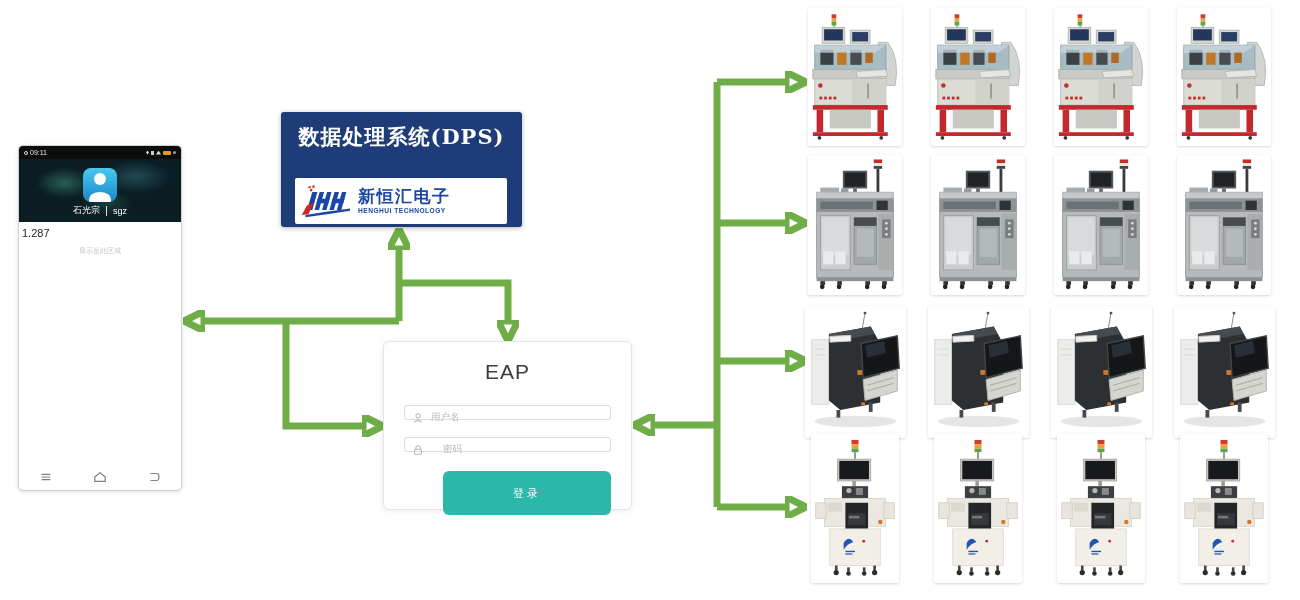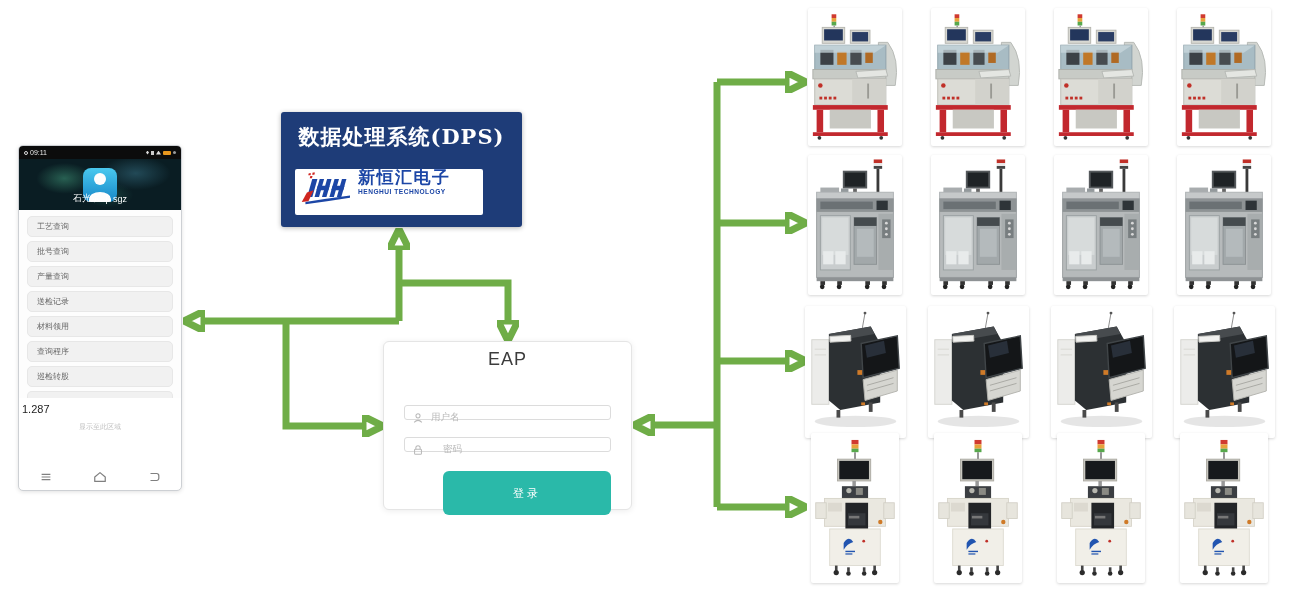--- a/index.html
+++ b/index.html
@@ -12,40 +12,40 @@
 
   
   #arrows{position:absolute;left:0;top:0;width:1300px;height:600px;z-index:1;pointer-events:none;}
   #arrows path{stroke:var(--arrow);stroke-width:7;fill:none;}
 
   
   .banner{position:absolute;left:281px;top:112px;width:241px;height:115px;background:var(--banner);
           border-radius:3px;box-shadow:0 1px 5px rgba(0,0,0,.3);z-index:2;}
   .banner-title{color:#fff;font-family:"DejaVu Serif","Liberation Serif",serif;font-weight:bold;
                 font-size:21px;text-align:center;margin-top:11px;letter-spacing:1px;}
-  .logo-box{position:absolute;left:14px;top:57px;width:188px;height:46px;background:#fff;border-radius:2px;
-            display:flex;padding-left:6px;}
+  .logo-box{position:absolute;left:14px;top:66px;width:212px;height:46px;background:#fff;border-radius:2px;
+            display:flex;align-items:center;padding-left:6px;}
   .logo-text{display:flex;flex-direction:column;margin-left:5px;line-height:1;}
   .logo-cn{color:var(--logoblue);font-weight:bold;font-size:17px;letter-spacing:1.5px;}
   .logo-en{color:var(--logoblue);font-weight:bold;font-size:6.6px;letter-spacing:.5px;margin-top:3px;}
 
   
   .phone{position:absolute;left:18px;top:145px;width:164px;height:346px;background:#fff;
          border:1px solid #cdd0d4;border-radius:5px;overflow:hidden;z-index:2;box-shadow:0 1px 4px rgba(0,0,0,.12);}
   .statusbar{height:13px;background:#0c0c0c;display:flex;justify-content:space-between;align-items:center;padding:0 5px;}
   .st-left{display:flex;align-items:center;gap:2px;color:#e8e8e8;font-size:7px;}
   .st-clock{width:4px;height:4px;border:1px solid #ddd;border-radius:50%;}
   .st-right{display:flex;align-items:center;gap:2px;}
   .si{display:inline-block;}
   .si-a{width:3px;height:4px;background:#ddd;clip-path:polygon(50% 0,100% 50%,50% 100%,0 50%);}
   .si-b{width:3px;height:4px;background:#ccc;}
   .si-wifi{width:5px;height:4px;background:#ddd;clip-path:polygon(0 100%,50% 0,100% 100%);}
   .si-batt{width:8px;height:4px;background:#e8971e;border-radius:1px;}
   .si-cap{width:3px;height:3px;background:#9a9a9a;border-radius:50%;}
-  .phone-header{position:relative;height:51px;background:
+  .phone-header{position:relative;height:63px;background:
       radial-gradient(40px 22px at 28% 38%, rgba(64,150,120,.55), rgba(0,0,0,0) 70%),
       radial-gradient(50px 24px at 72% 28%, rgba(70,140,165,.40), rgba(0,0,0,0) 70%),
       radial-gradient(36px 18px at 55% 70%, rgba(40,110,95,.45), rgba(0,0,0,0) 70%),
       #0a1d23;}
   .avatar{position:absolute;left:50%;top:9px;transform:translateX(-50%);width:34px;height:34px;border-radius:8px;
           background:linear-gradient(180deg,#49c9ef,#1787c8);overflow:hidden;}
   .avatar:before{content:"";position:absolute;left:50%;top:5px;transform:translateX(-50%);
                  width:12px;height:12px;border-radius:50%;background:#fdfdfd;}
   .avatar:after{content:"";position:absolute;left:50%;bottom:-4px;transform:translateX(-50%);
                 width:22px;height:14px;border-radius:50% 50% 0 0;background:#fdfdfd;}
@@ -58,21 +58,21 @@
   .menu-sliver{height:7px;margin:4px 8px 0 8px;background:#f1f1f1;border:1px solid #e7e7e7;border-bottom:none;
                border-radius:5px 5px 0 0;}
   .footnote{margin:5px 0 0 3px;font-size:11px;color:#1d1d1d;display:flex;gap:0;}
   .hint{margin-top:7px;text-align:center;font-size:7px;color:#c2c2c2;}
   .navbar{position:absolute;left:0;right:0;bottom:2px;height:22px;display:flex;justify-content:space-around;align-items:center;}
   .navbar svg{display:block;}
 
   
   .eap{position:absolute;left:383px;top:341px;width:249px;height:169px;background:#fff;border:1px solid #e5e5e5;
        border-radius:6px;box-shadow:0 1px 6px rgba(0,0,0,.08);z-index:2;}
-  .eap-title{text-align:center;margin-top:7px;font-size:18px;color:#3c3c3c;letter-spacing:1px;}
+  .eap-title{text-align:center;margin-top:18px;font-size:21px;color:#3c3c3c;letter-spacing:1px;}
   .field{position:absolute;left:20px;right:20px;height:15px;border:1px solid #dcdcdc;border-radius:3px;background:#fff;}
   .field.f1{top:63px;} .field.f2{top:95px;padding-left:12px;}
   .field svg{position:absolute;left:7px;top:6px;}
   .field input{width:100%;height:100%;border:none;outline:none;background:transparent;
                padding-left:26px;font-size:9.5px;color:#333;font-family:inherit;}
   .field input::placeholder{color:#b9b9b9;}
   .login-btn{position:absolute;left:20px;right:20px;top:129px;height:44px;background:var(--teal);border:none;
              border-radius:6px;color:#fff;font-size:11px;letter-spacing:3px;cursor:pointer;font-family:inherit;margin-left:39px;}
 
   
@@ -147,30 +147,20 @@
       </div>
     </div>
     <div class="phone-header">
       <div class="avatar"></div>
       <div class="name-row">
         <span>石光宗</span>
         <span class="name-div"></span>
         <span>sgz</span>
       </div>
     </div>
-    <div class="menu" id="phone-menu">
-        <div class="menu-item">工艺查询</div>
-        <div class="menu-item">批号查询</div>
-        <div class="menu-item">产量查询</div>
-        <div class="menu-item">送检记录</div>
-        <div class="menu-item">材料领用</div>
-        <div class="menu-item">查询程序</div>
-        <div class="menu-item">巡检转股</div>
-        <div class="menu-sliver"></div>
-      </div>
     <div class="footnote">
       <span>1.2</span>
       <span>87</span>
     </div>
     <div class="hint">显示至此区域</div>
     <div class="navbar">
       <svg width="14" height="14" viewBox="0 0 16 16">
         <g stroke="#808080" stroke-width="1.4">
             <line x1="3" y1="5" x2="13" y2="5"></line>
             <line x1="3" y1="8" x2="13" y2="8"></line>

